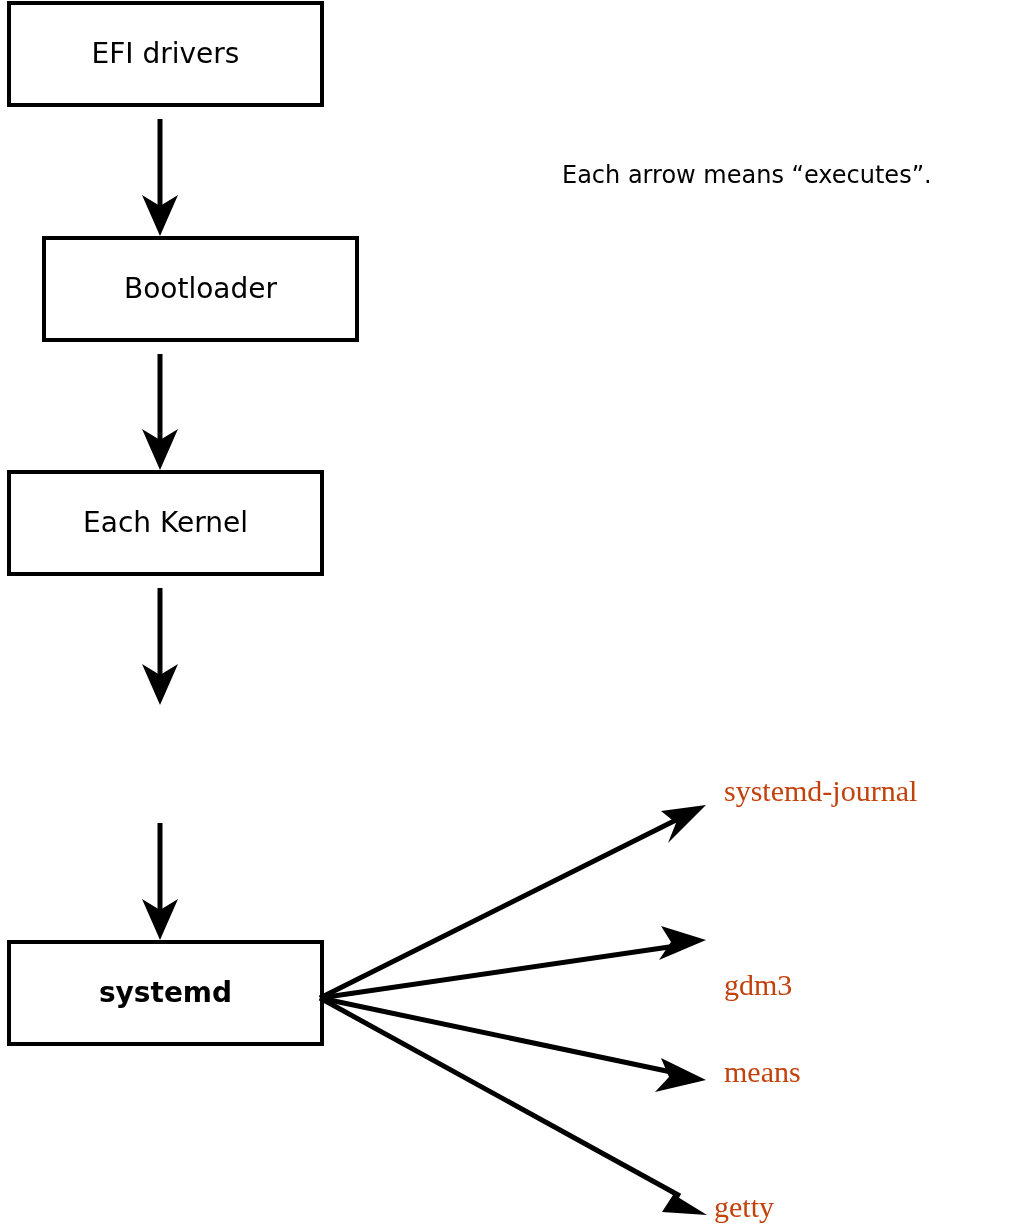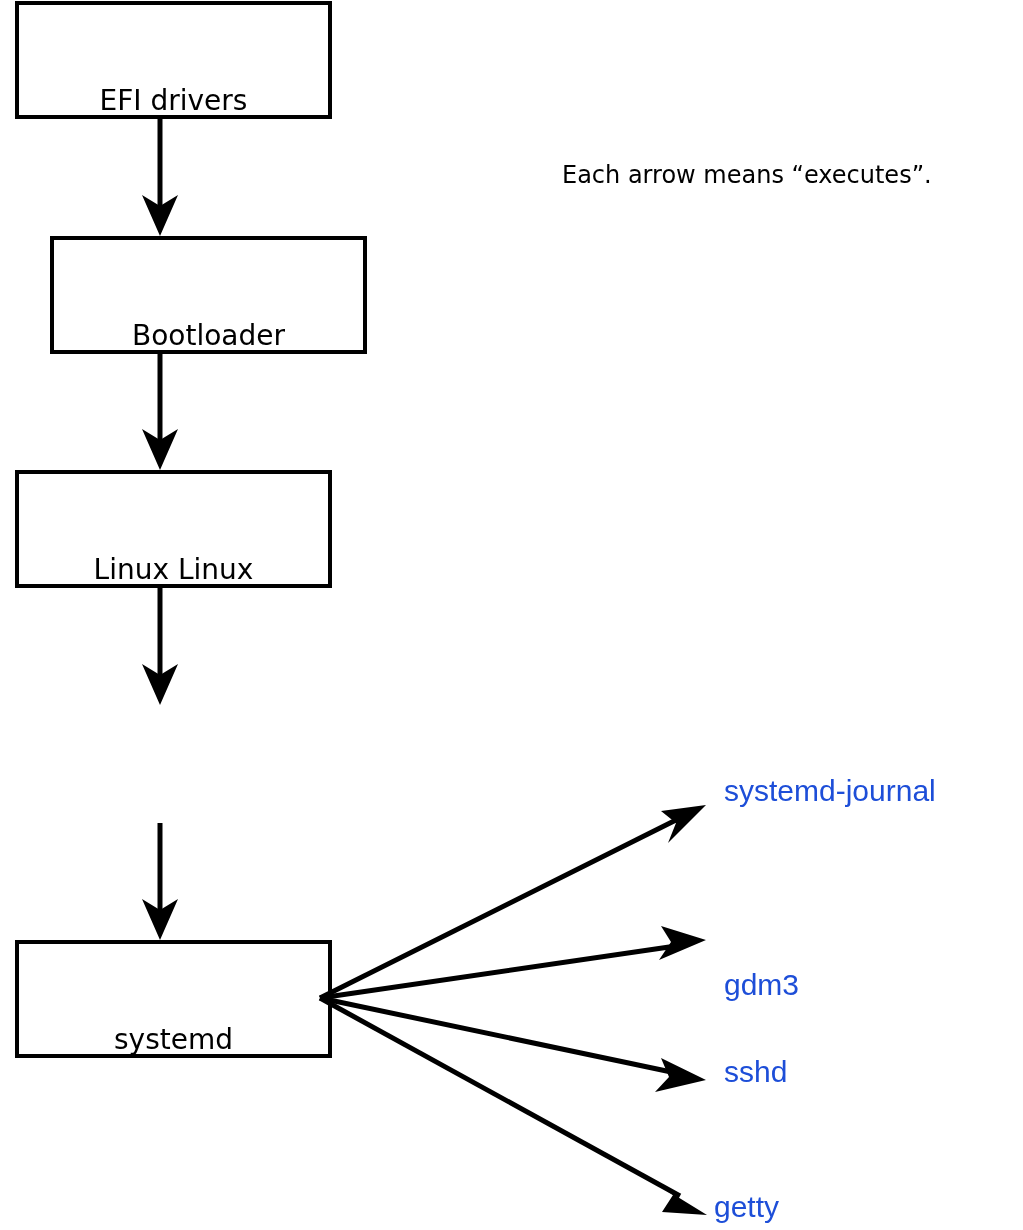--- a/index.html
+++ b/index.html
@@ -12,28 +12,28 @@
     position: relative;
     width: 1023px;
     height: 1230px;
     background: #ffffff;
     overflow: hidden;
     font-family: "DejaVu Sans", "Liberation Sans", sans-serif;
   }
   
   .node-box {
     position: absolute;
-    left: 15px;
+    left: 7px;
     width: 317px;
-    height: 118px;
+    height: 106px;
     box-sizing: border-box;
     border: 4px solid #000000;
     background: #ffffff;
     display: flex;
-    align-items: flex-end;
+    align-items: center;
     justify-content: center;
   }
   .node-label {
     font-family: "DejaVu Sans", "Liberation Sans", sans-serif;
     font-size: 28px;
     line-height: 1;
     color: #000000;
     white-space: nowrap;
   }
   
@@ -43,24 +43,24 @@
     top: 163px;
     font-family: "DejaVu Sans", "Liberation Sans", sans-serif;
     font-size: 24px;
     line-height: 1;
     color: #000000;
     white-space: nowrap;
   }
   
   .leaf-label {
     position: absolute;
-    font-family: Liberation Sans, sans-serif;
+    font-family: Liberation Serif, serif;
     font-size: 30px;
     line-height: 1;
-    color: #1d4ed8;
+    color: #c2410c;
     white-space: nowrap;
   }
   
   #arrows {
     position: absolute;
     left: 0;
     top: 0;
     width: 1023px;
     height: 1230px;
     pointer-events: none;
@@ -73,35 +73,35 @@
 
   <div class="node-box" style="top:1px;">
     <span class="node-label">EFI drivers</span>
   </div>
 
   <div class="node-box" style="top:236px;margin-left:35px;">
     <span class="node-label">Bootloader</span>
   </div>
 
   <div class="node-box" style="top:470px;">
-    <span class="node-label">Linux Linux</span>
+    <span class="node-label">Each Kernel</span>
   </div>
 
 
-  <div class="node-box" style="top:940px;">
+  <div class="node-box" style="top:940px;font-weight:bold;">
     <span class="node-label">systemd</span>
   </div>
 
   <div class="caption">Each arrow means “executes”.</div>
 
   <div class="leaf-label" style="left:724px; top:776px;">systemd-journal</div>
 
   <div class="leaf-label" style="left:724px; top:970px;">gdm3</div>
 
-  <div class="leaf-label" style="left:724px; top:1057px;">sshd</div>
+  <div class="leaf-label" style="left:724px; top:1057px;">means</div>
 
   <div class="leaf-label" style="left:714px; top:1192px;">getty</div>
 
   <svg id="arrows" viewBox="0 0 1023 1230" width="1023" height="1230">
 
     <g>
       <line x1="160" y1="119" x2="160" y2="221" stroke="#000" stroke-width="5"></line>
       <path d="M160,236 L142,195 L160,206 L178,195 Z" fill="#000"></path>
     </g>
 

